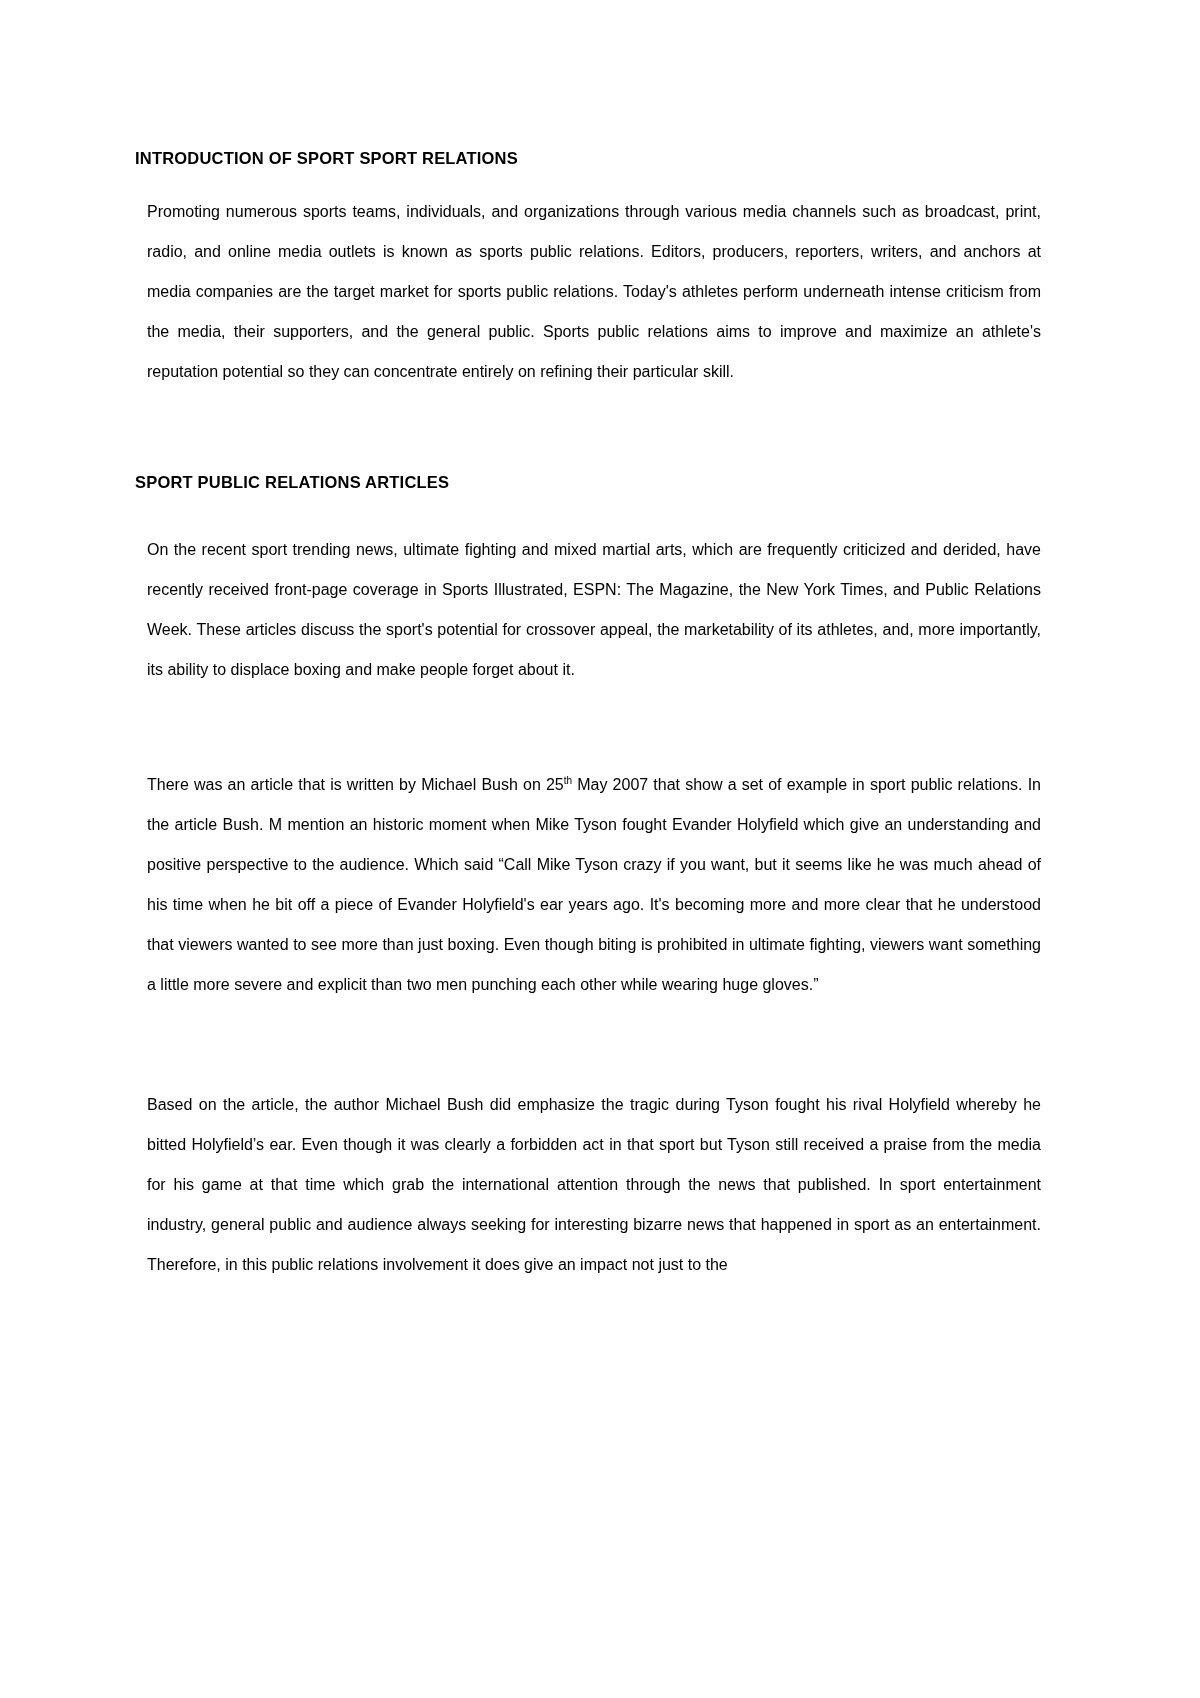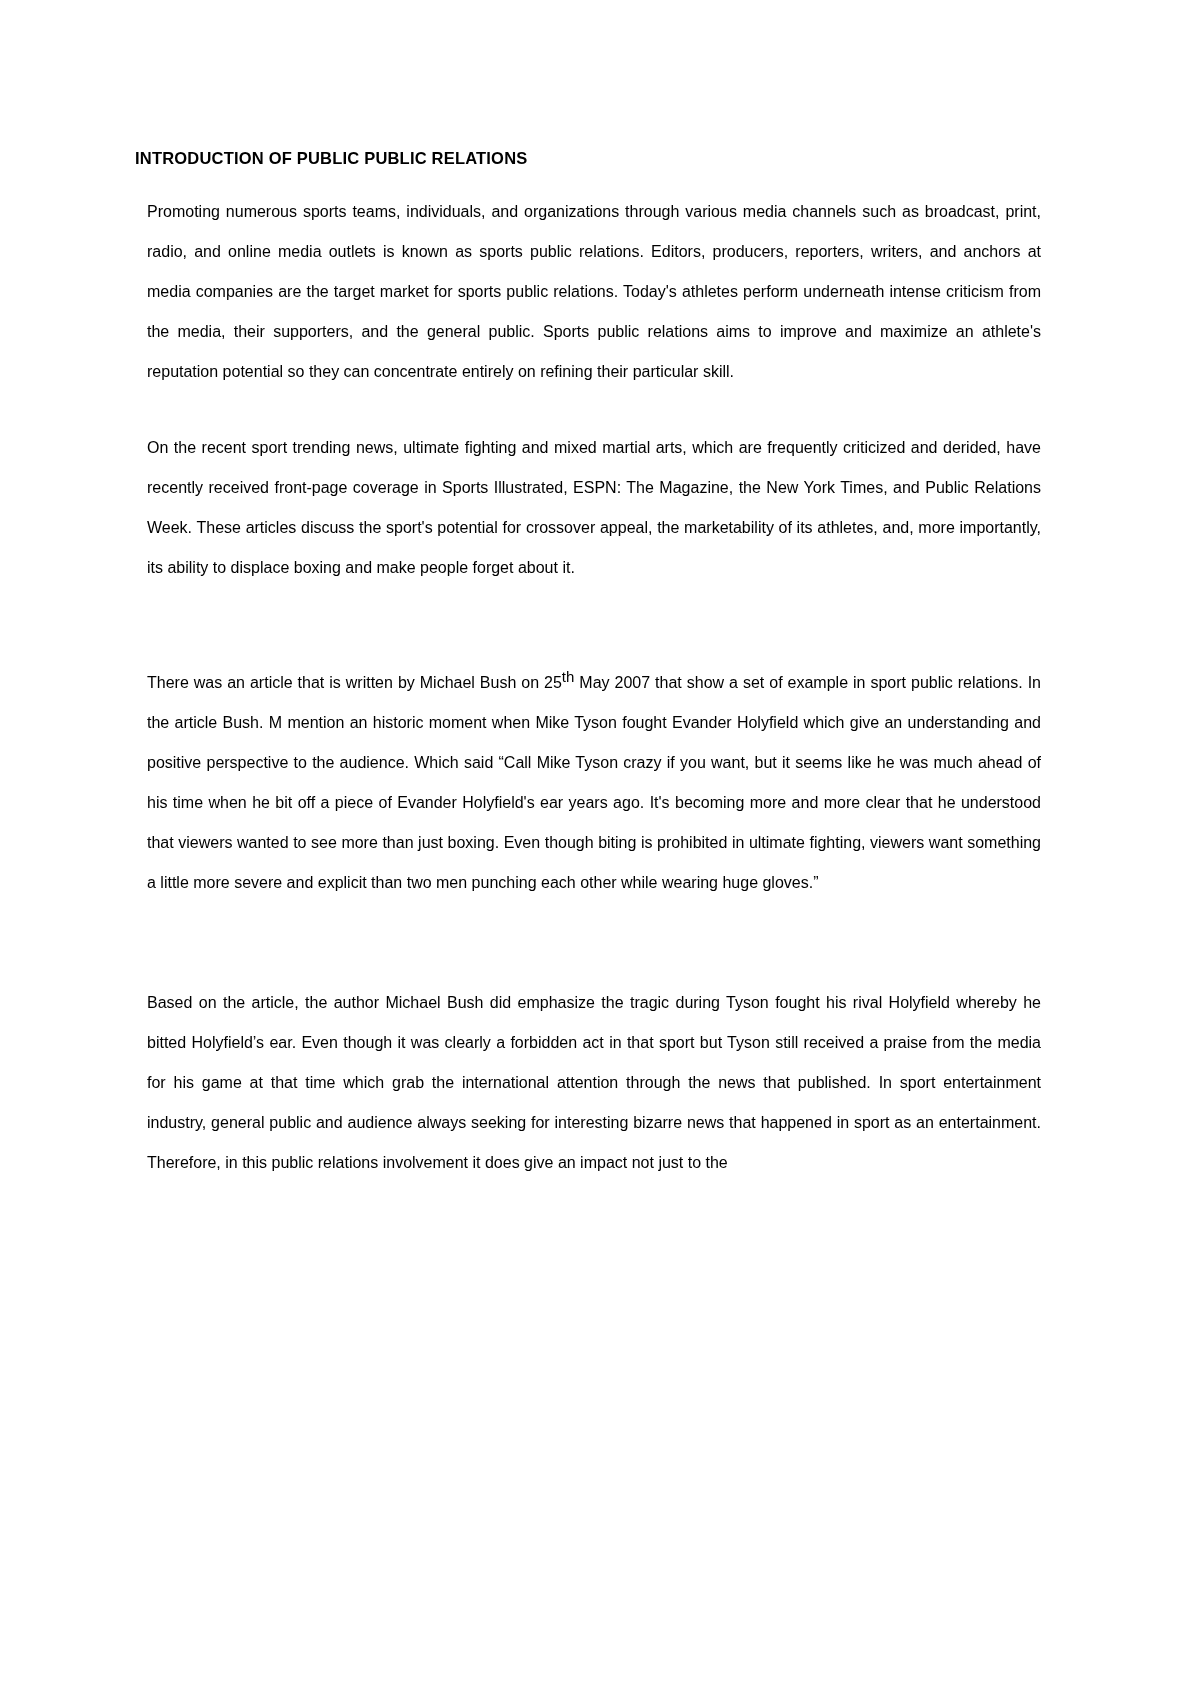--- a/index.html
+++ b/index.html
@@ -29,34 +29,35 @@
     font-size: 16px;
     line-height: 40px;
     text-align: justify;
     margin: 12px;
   }
   .para.intro    { margin-top: 22px; }
   .para.articles { margin-top: 36px; }
   .para.example  { margin-top: 75px; }
   .para.based    { margin-top: 80px; }
   sup.ordinal {
-    font-size: 15px;
+    font-size: 10px;
     line-height: 0;
     vertical-align: super;
   }
 </style>
 </head>
 <body>
 
 <div class="page">
 
-  <h1 class="doc-heading">INTRODUCTION OF PUBLIC PUBLIC RELATIONS</h1>
+  <h1 class="doc-heading">INTRODUCTION OF SPORT SPORT RELATIONS</h1>
 
   <p class="para intro">Promoting numerous sports teams, individuals, and organizations through various media channels such as broadcast, print, radio, and online media outlets is known as sports public relations. Editors, producers, reporters, writers, and anchors at media companies are the target market for sports public relations. Today's athletes perform underneath intense criticism from the media, their supporters, and the general public. Sports public relations aims to improve and maximize an athlete's reputation potential so they can concentrate entirely on refining their particular skill.</p>
 
+  <h1 class="doc-heading articles">SPORT PUBLIC RELATIONS ARTICLES</h1>
 
   <p class="para articles">On the recent sport trending news, ultimate fighting and mixed martial arts, which are frequently criticized and derided, have recently received front-page coverage in Sports Illustrated, ESPN: The Magazine, the New York Times, and Public Relations Week. These articles discuss the sport's potential for crossover appeal, the marketability of its athletes, and, more importantly, its ability to displace boxing and make people forget about it.</p>
 
   <p class="para example"><span>There was an article that is written by Michael Bush on 25</span><sup class="ordinal">th</sup><span> May 2007 that show a set of example in sport public relations. In the article Bush. M mention an historic moment when Mike Tyson fought Evander Holyfield which give an understanding and positive perspective to the audience. Which said “Call Mike Tyson crazy if you want, but it seems like he was much ahead of his time when he bit off a piece of Evander Holyfield's ear years ago. It's becoming more and more clear that he understood that viewers wanted to see more than just boxing. Even though biting is prohibited in ultimate fighting, viewers want something a little more severe and explicit than two men punching each other while wearing huge gloves.”</span></p>
 
   <p class="para based">Based on the article, the author Michael Bush did emphasize the tragic during Tyson fought his rival Holyfield whereby he bitted Holyfield’s ear. Even though it was clearly a forbidden act in that sport but Tyson still received a praise from the media for his game at that time which grab the international attention through the news that published. In sport entertainment industry, general public and audience always seeking for interesting bizarre news that happened in sport as an entertainment. Therefore, in this public relations involvement it does give an impact not just to the</p>
 
 </div>
 
 </body></html>

